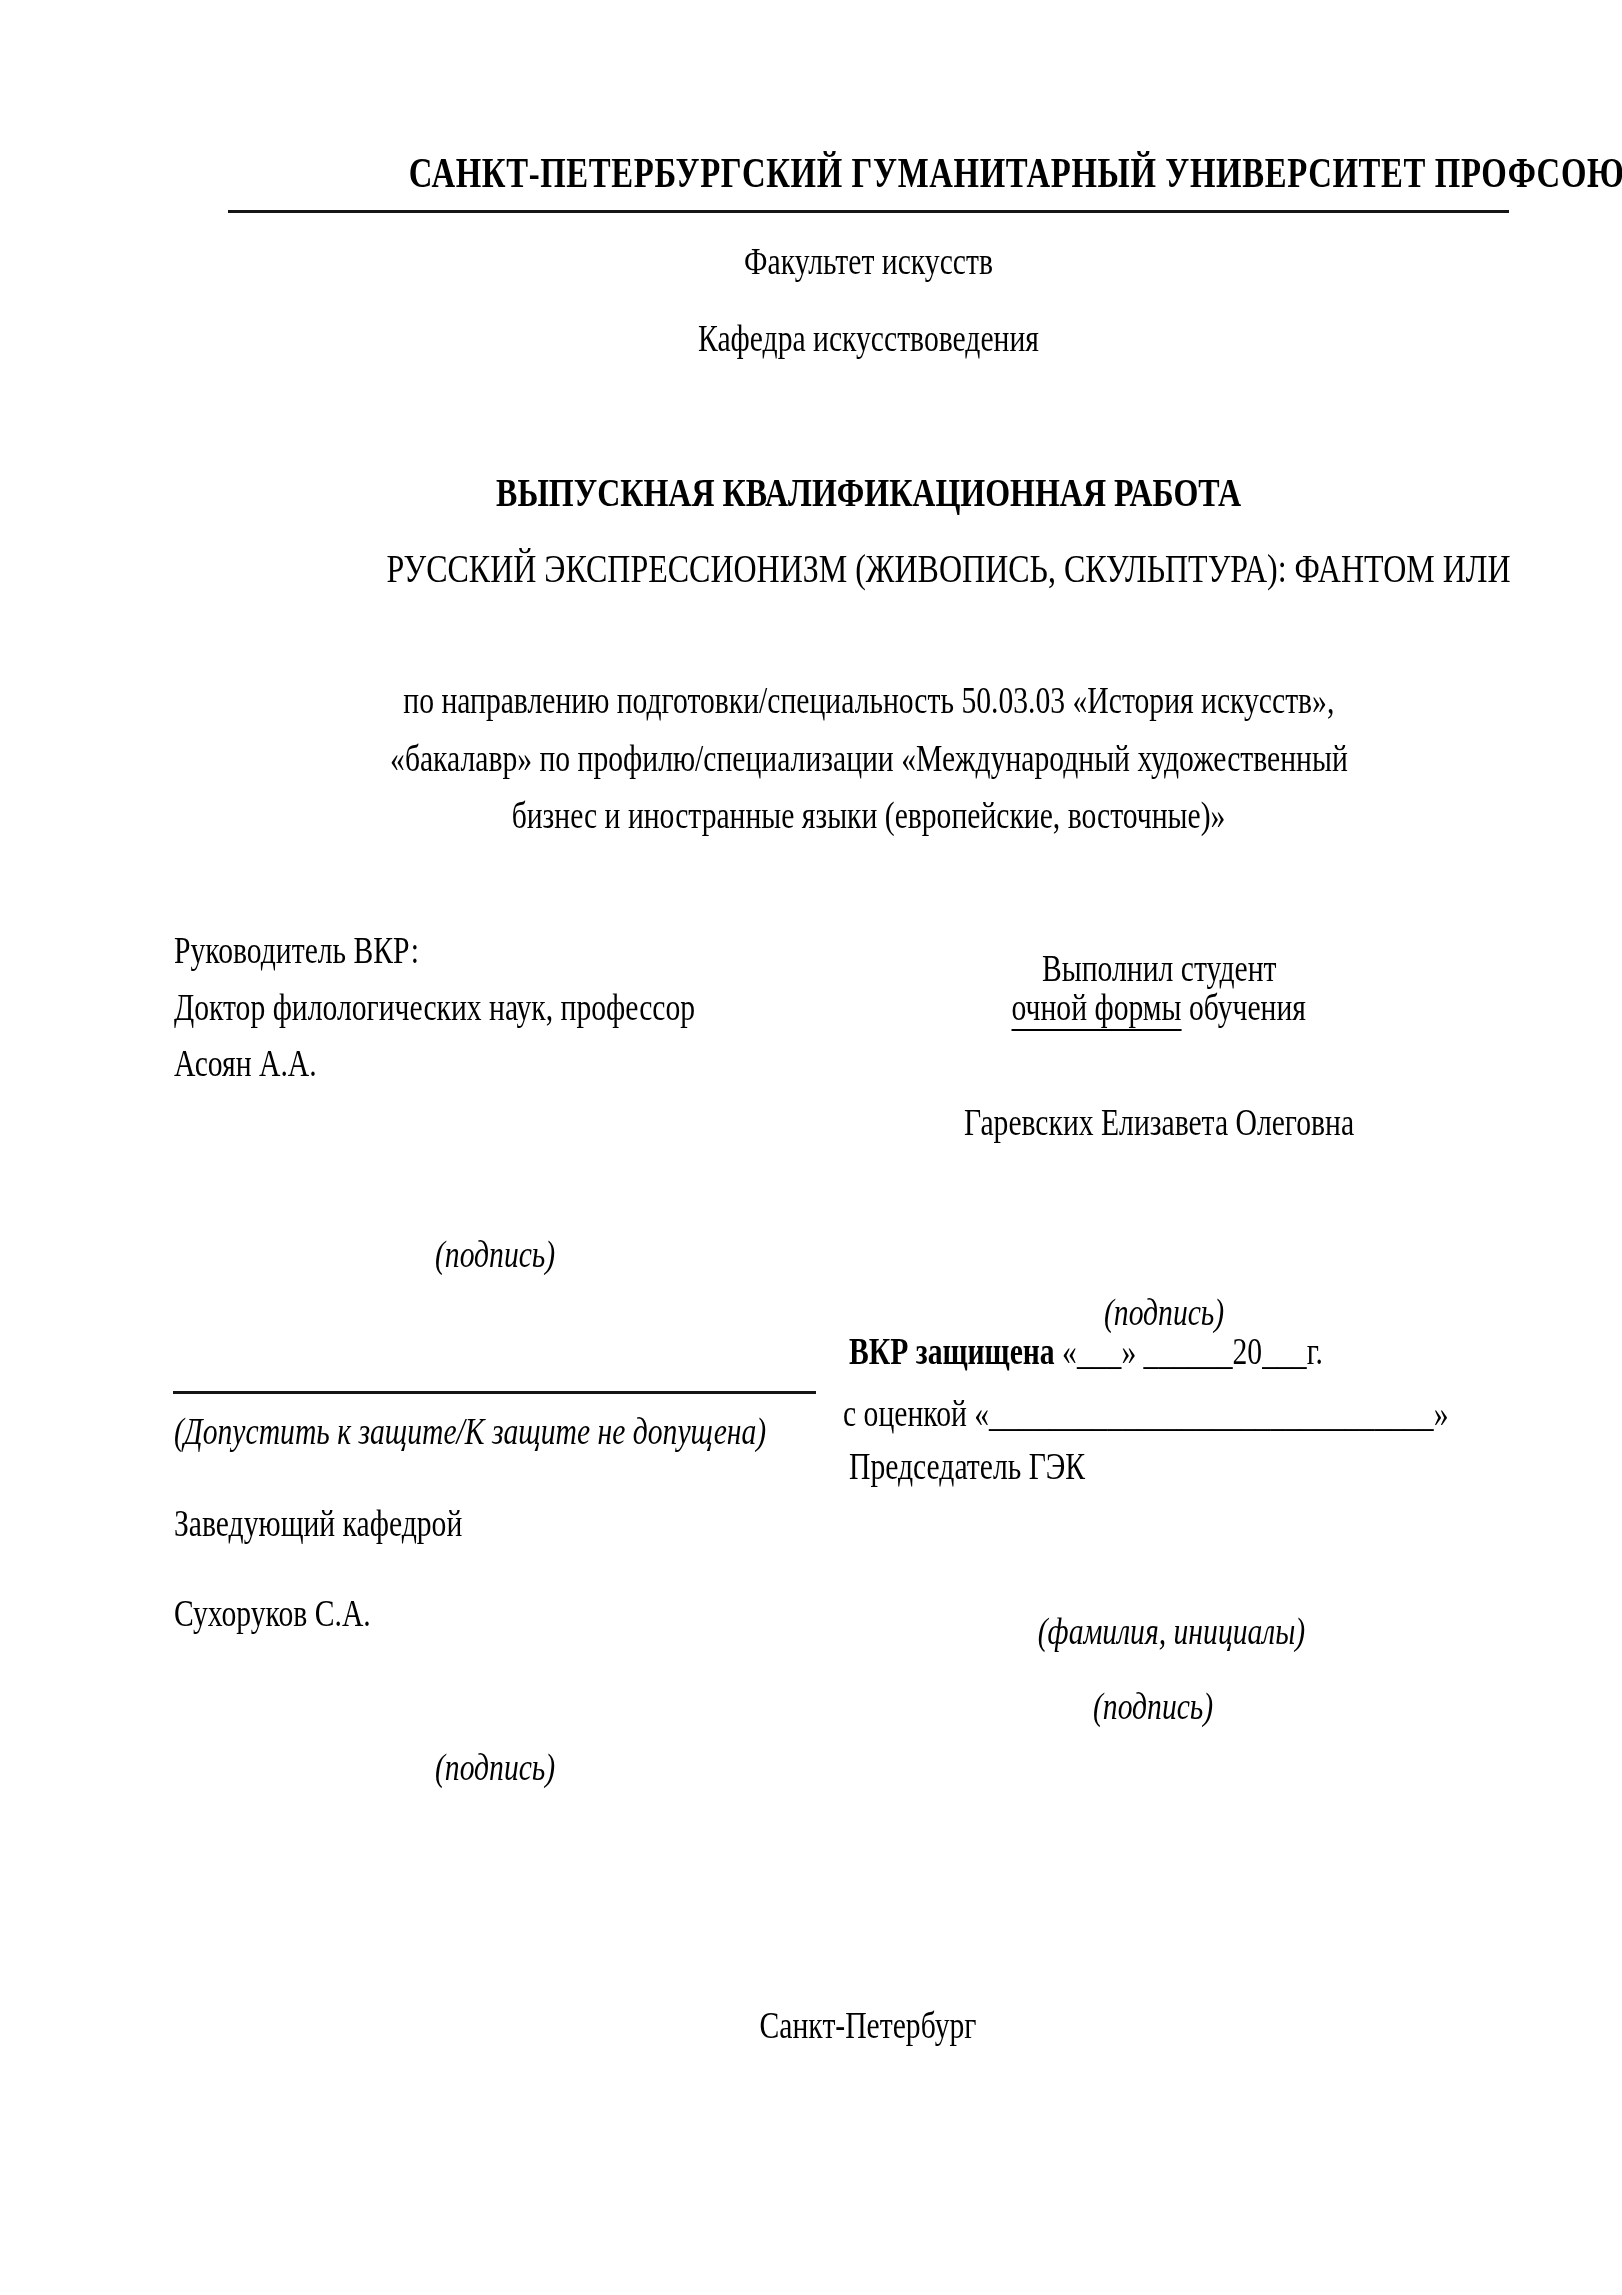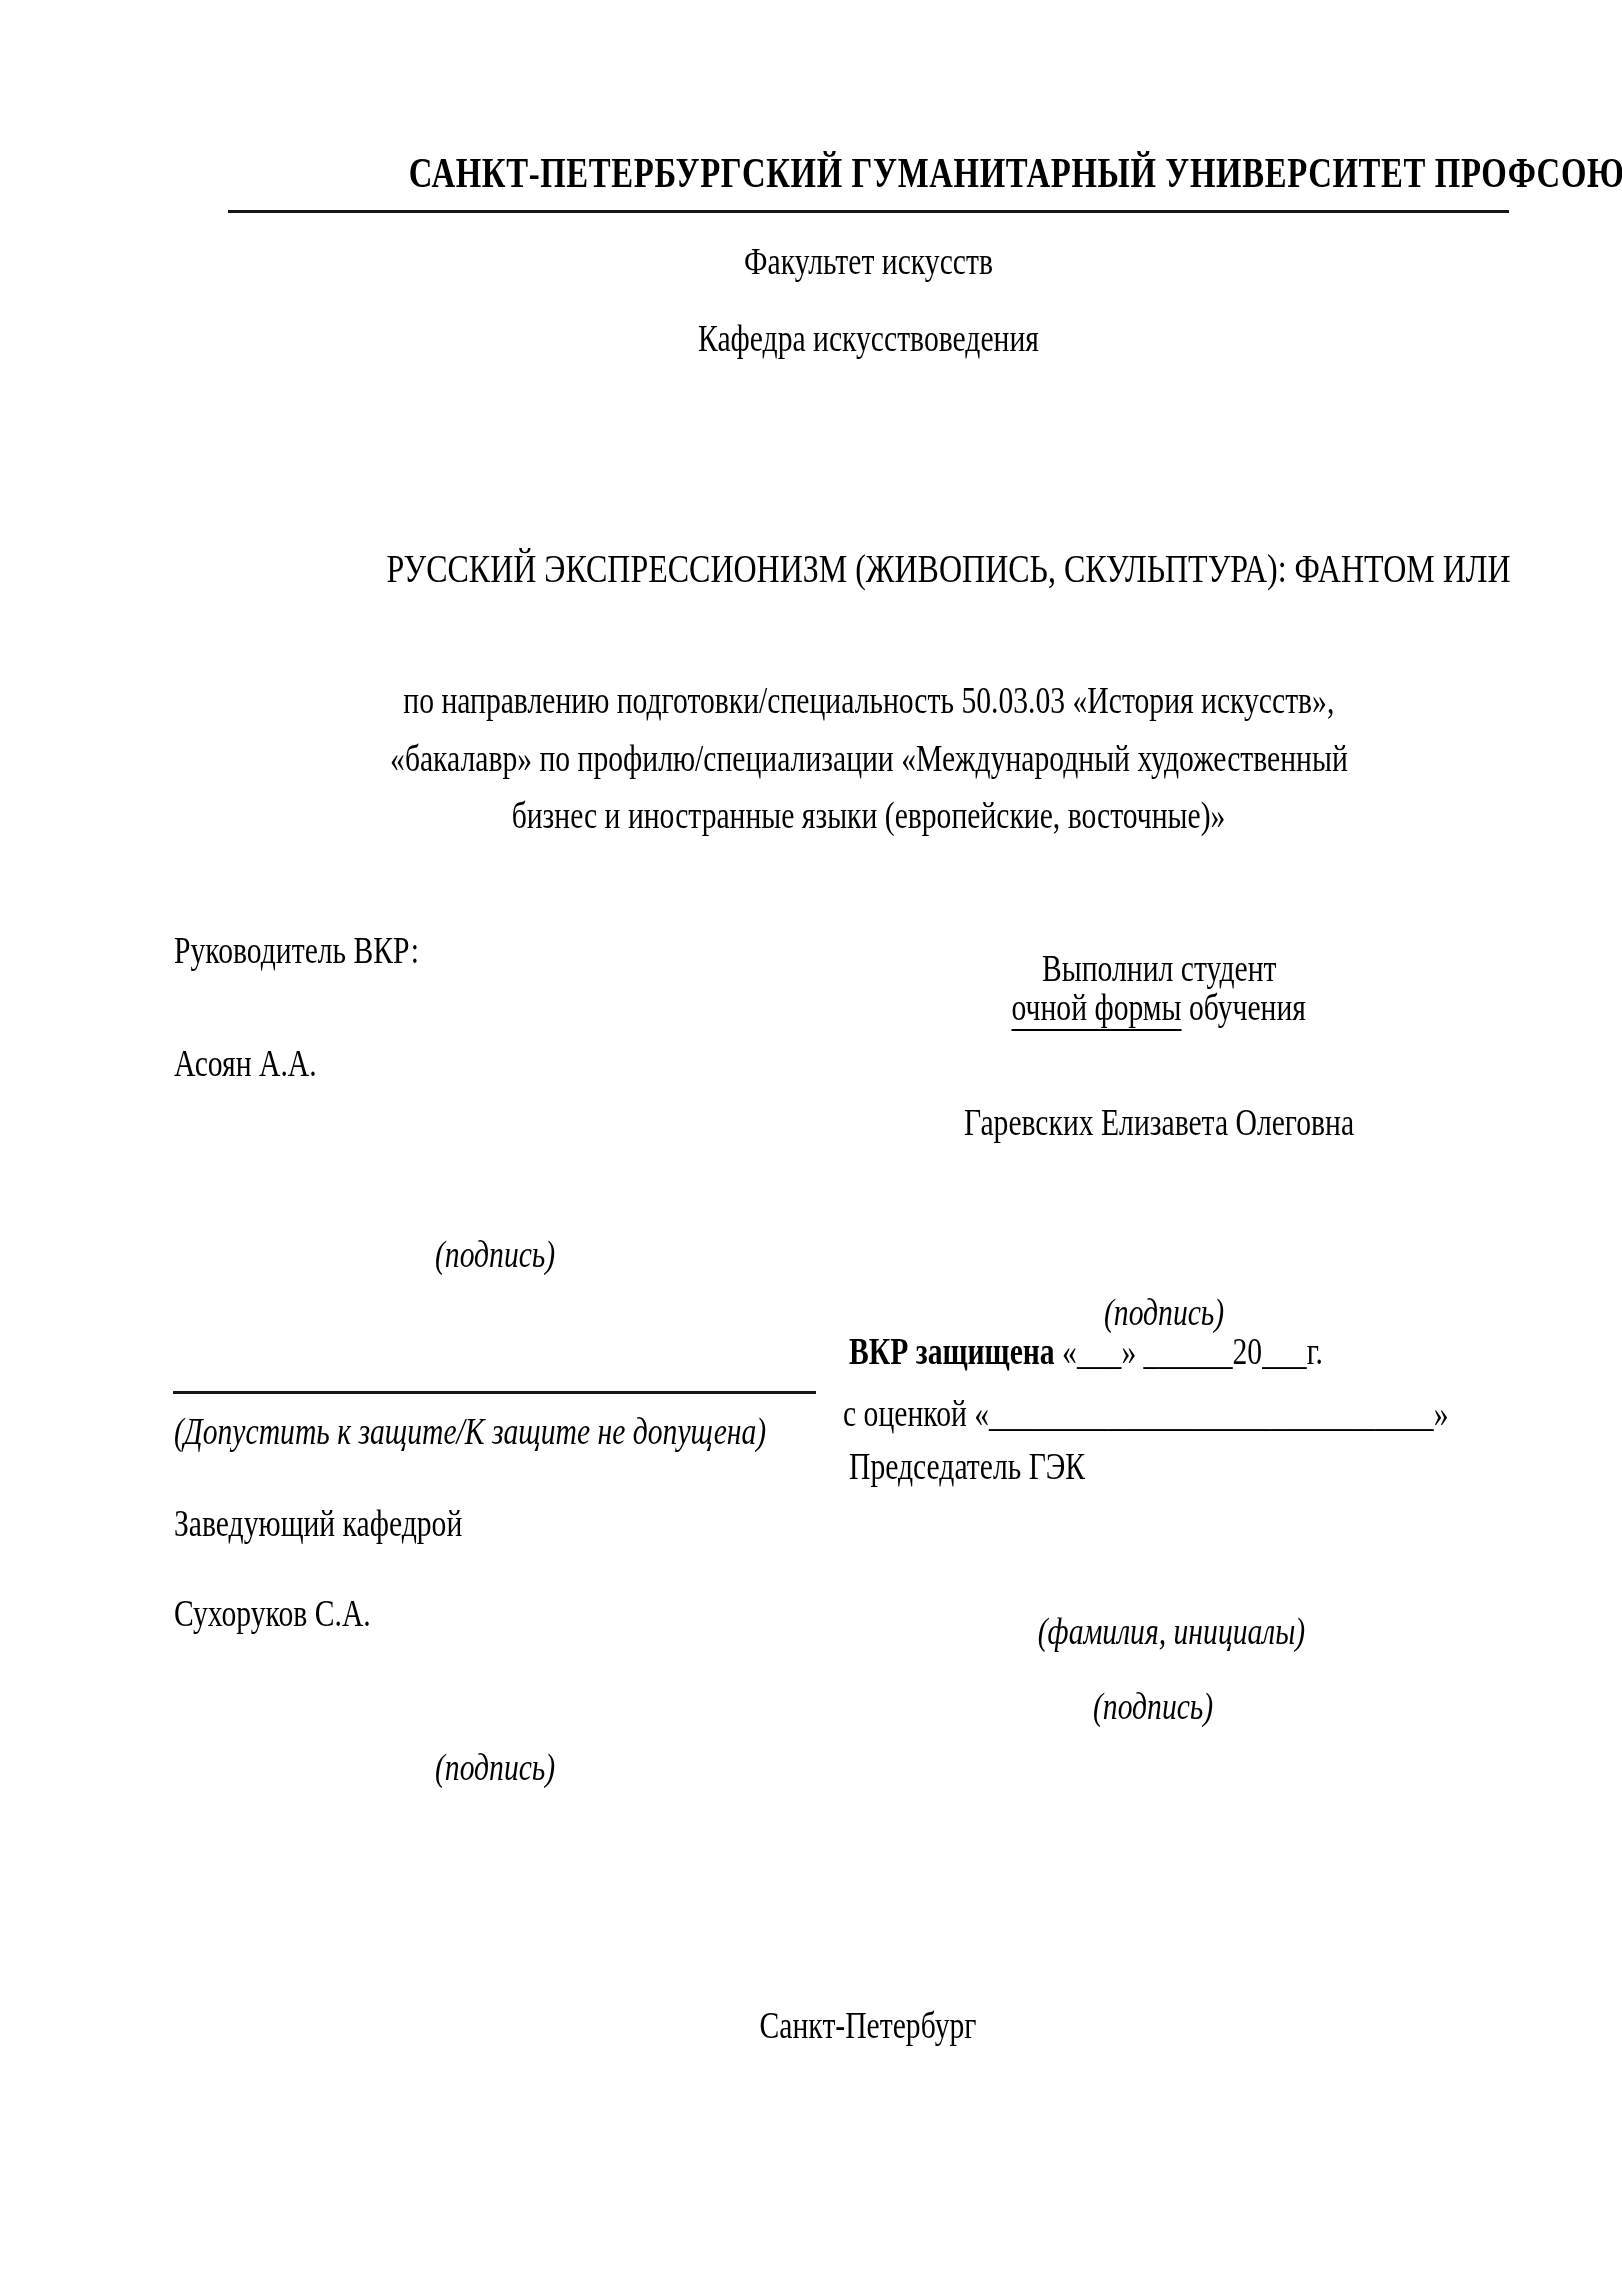--- a/index.html
+++ b/index.html
@@ -34,36 +34,42 @@
   </div>
   <div class="rule" style="left:228px;top:210px;width:1281px;"></div>
 
   <div class="ln cen" style="top:232px;">
     <span class="tx">Факультет искусств</span>
   </div>
   <div class="ln cen" style="top:309px;">
     <span class="tx">Кафедра искусствоведения</span>
   </div>
 
+  <div class="ln cen ttl b" style="top:457px;">
+    <span class="tx">ВЫПУСКНАЯ КВАЛИФИКАЦИОННАЯ РАБОТА</span>
+  </div>
   <div class="ln cen ttl" style="top:533px;">
     <span class="tx">РУССКИЙ ЭКСПРЕССИОНИЗМ (ЖИВОПИСЬ, СКУЛЬПТУРА): ФАНТОМ ИЛИ</span>
   </div>
 
   <div class="ln cen" style="top:671px;">
     <span class="tx">по направлению подготовки/специальность 50.03.03 «История искусств»,</span>
   </div>
   <div class="ln cen" style="top:729px;">
     <span class="tx">«бакалавр» по профилю/специализации «Международный художественный</span>
   </div>
   <div class="ln cen" style="top:786px;">
     <span class="tx">бизнес и иностранные языки (европейские, восточные)»</span>
   </div>
 
   <div class="ln lft" style="left:174px;top:921px;">
     <span class="tx">Руководитель ВКР:</span>
+  </div>
+  <div class="ln lft" style="left:174px;top:978px;">
+    <span class="tx">Доктор филологических наук, профессор</span>
   </div>
   <div class="ln lft" style="left:174px;top:1034px;">
     <span class="tx">Асоян А.А.</span>
   </div>
   <div class="ln ctr i" style="left:338px;width:314px;top:1207px;">
     <span class="tx">(подпись)</span>
   </div>
 
   <div class="ln ctr" style="left:867px;width:584px;top:939px;">
     <span class="tx">Выполнил студент</span>

